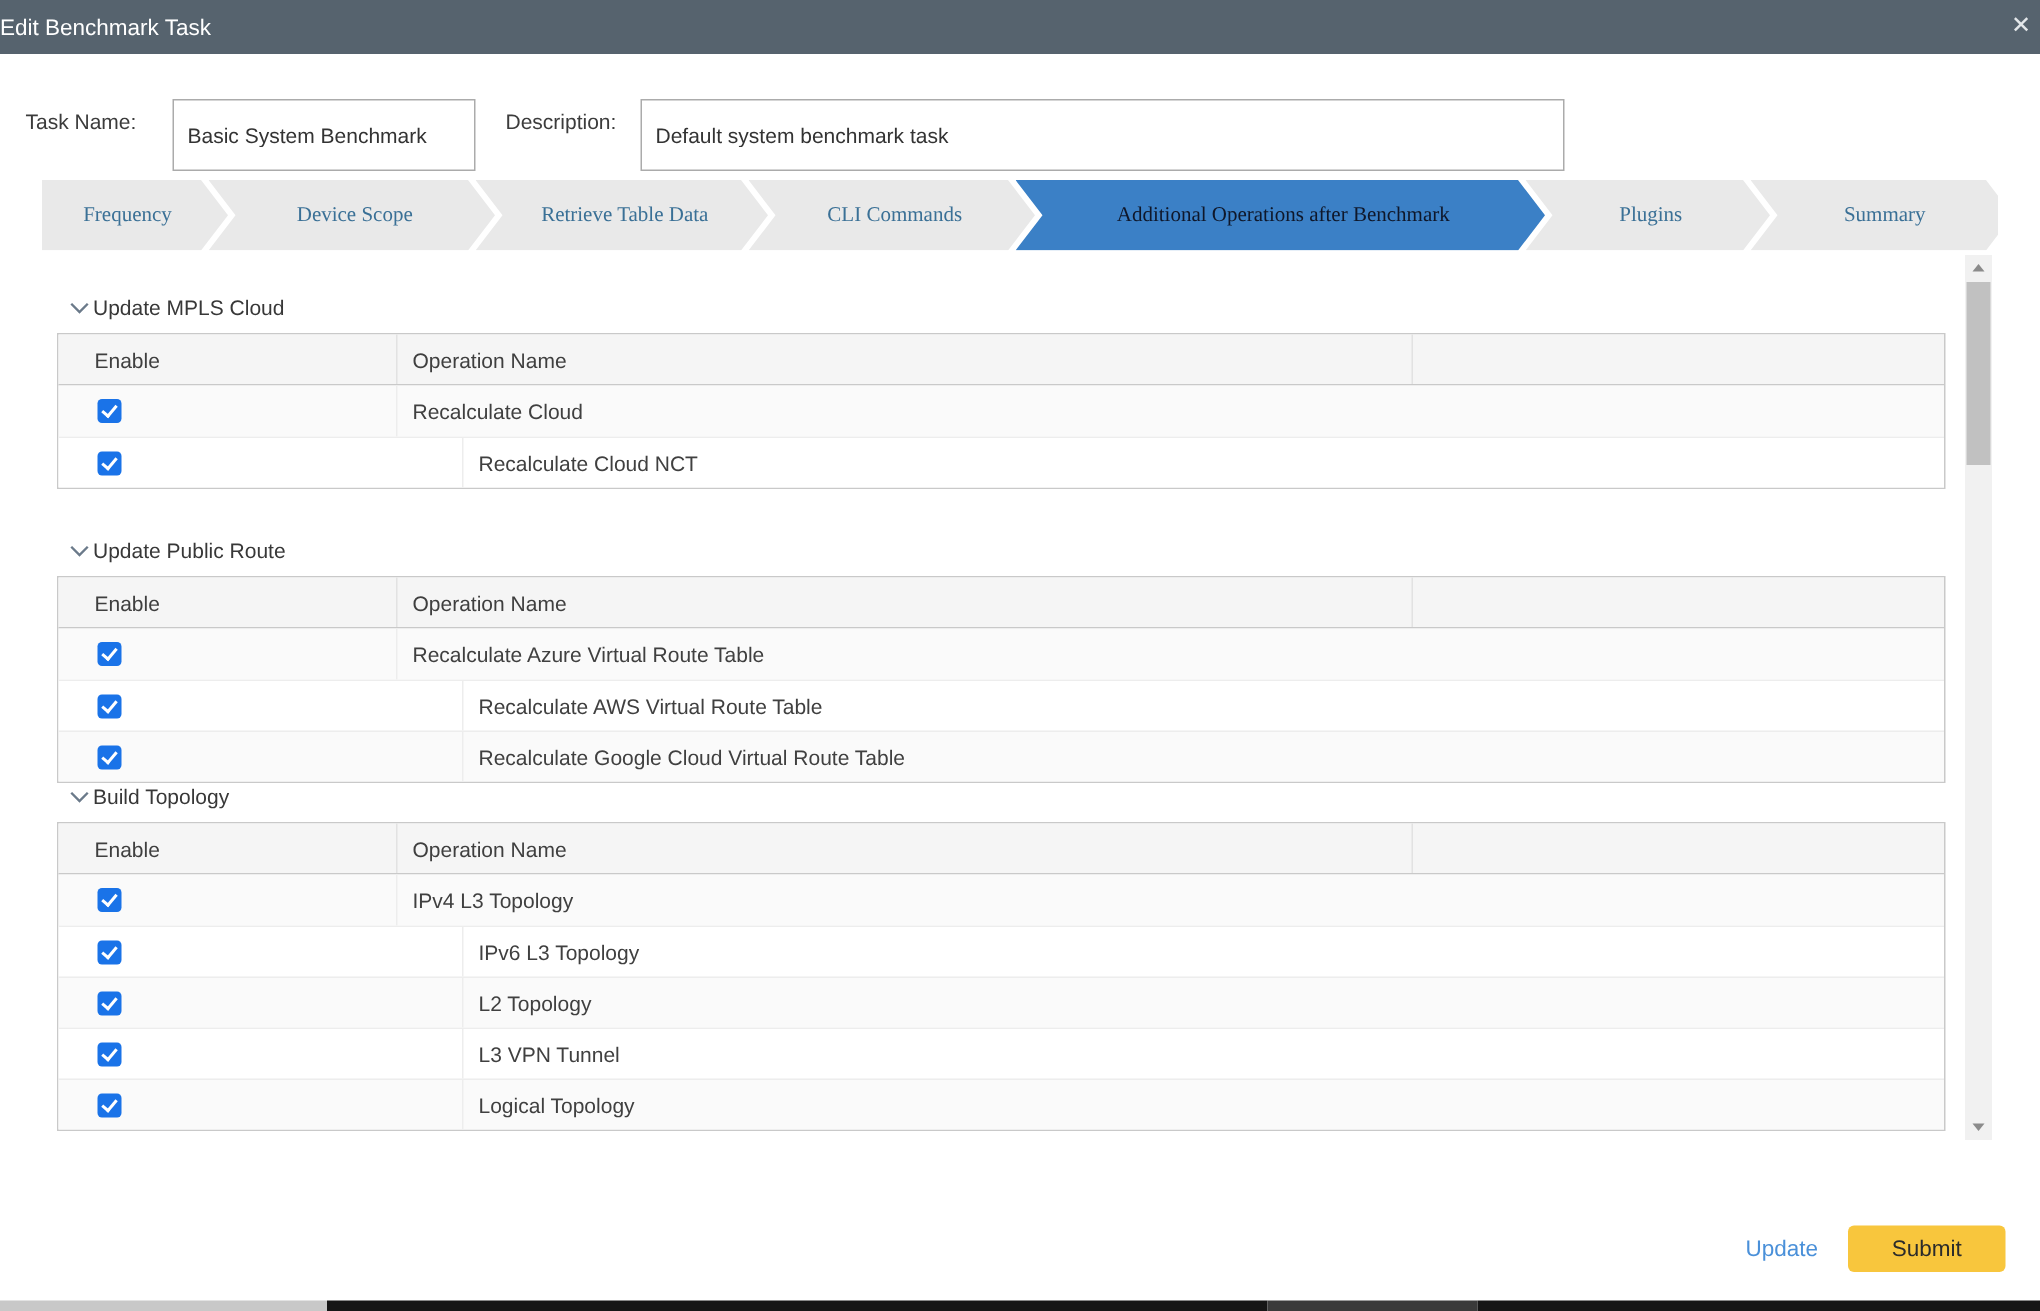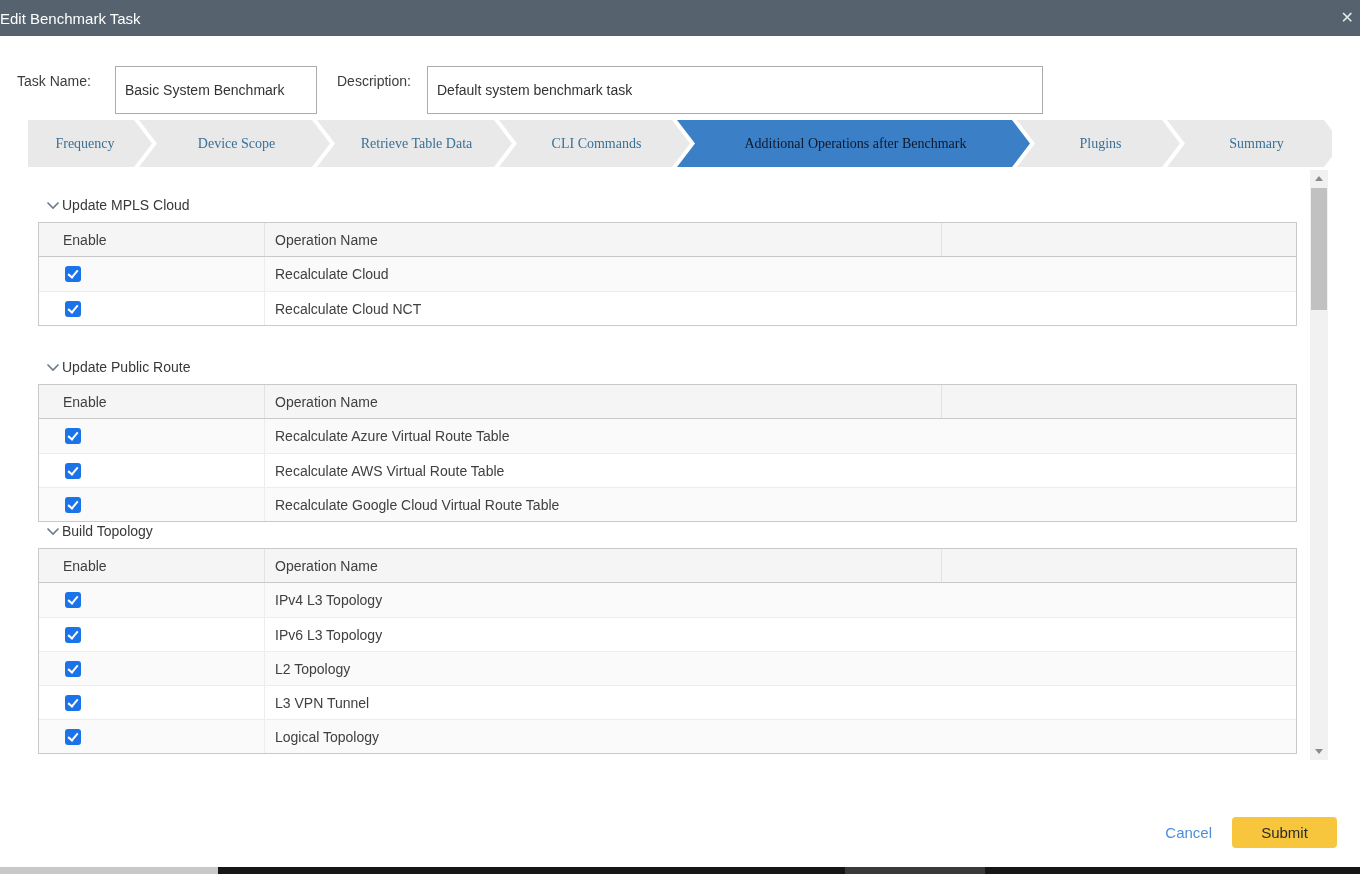--- a/index.html
+++ b/index.html
@@ -49,21 +49,21 @@
   .sec-title { font-size: 14px; color: #383838; }
 
   .grid-table { border: 1px solid #c9c9c9; background: #fff; }
   .g-head { display: grid; grid-template-columns: 225px 677px 1fr; height: 34px;
     background: #f5f5f5; border-bottom: 1px solid #c9c9c9; }
   .g-head .hc { display: flex; align-items: center; font-size: 14px; color: #3f3f3f; }
   .g-head .hc1 { padding-left: 24px; }
   .g-head .hc2, .g-head .hc3 { border-left: 1px solid #e2e2e2; }
   .g-head .hc2 { padding-left: 10px; }
   .g-row { display: grid; grid-template-columns: 225px 1fr; height: 34px; background: #fff; }
-  .g-row + .g-row { border-top: 1px solid #ededed; }
+  .g-row + .g-row { border-top: 1px solid #ededed; gap: 44px; }
   .g-row:nth-child(even) { background: #fafafa; }
   .g-row .rc1 { display: flex; align-items: center; padding-left: 26px; }
   .g-row .rc2 { display: flex; align-items: center; padding-left: 10px;
     border-left: 1px solid #ededed; font-size: 14px; color: #404040; }
 
   .checkbox { position: relative; width: 16px; height: 16px; border-radius: 3px;
     background: #1a73e8; cursor: pointer; flex: 0 0 auto; }
   .checkbox::after { content: ""; position: absolute; left: 5px; top: 2px; width: 4px;
     height: 8px; border-right: 2px solid #fff; border-bottom: 2px solid #fff;
     transform: rotate(40deg); }
@@ -255,21 +255,21 @@
   <div class="sb-btn sb-up">
       <div class="tri-up"></div>
     </div>
   <div class="sb-thumb"></div>
   <div class="sb-btn sb-down">
       <div class="tri-down"></div>
     </div>
 </div>
 
 <div class="footer">
-  <span class="cancel-link">Cancel</span>
+  <span class="cancel-link">Update</span>
   <button class="submit-btn">Submit</button>
 </div>
 
 <div class="bottom-strip">
   <div class="seg1"></div>
     <div class="seg2"></div>
     <div class="seg3"></div>
     <div class="seg4"></div>
 </div>
 

